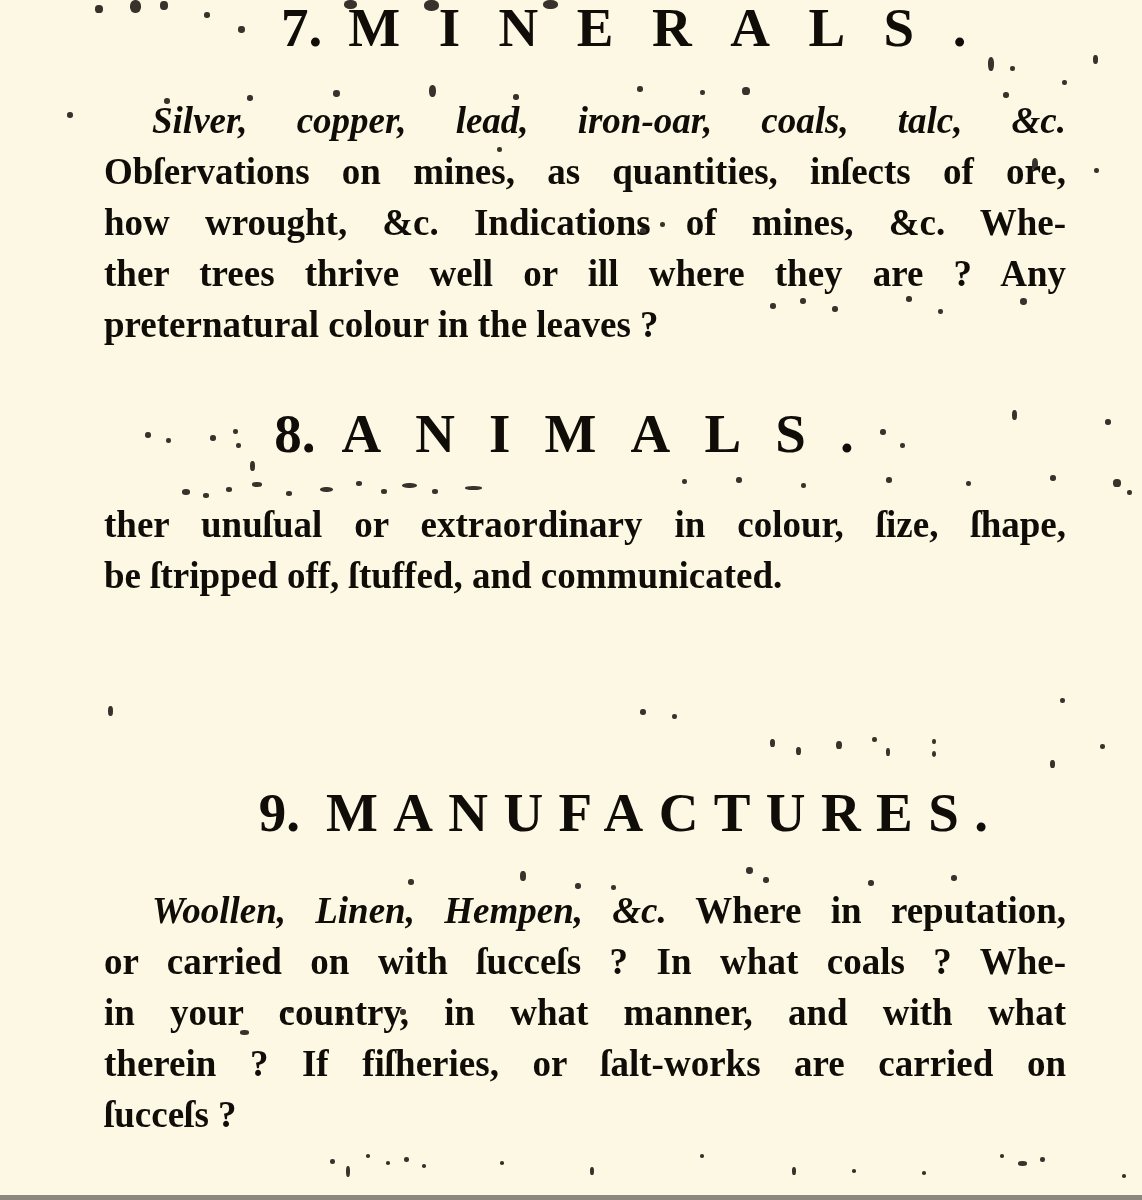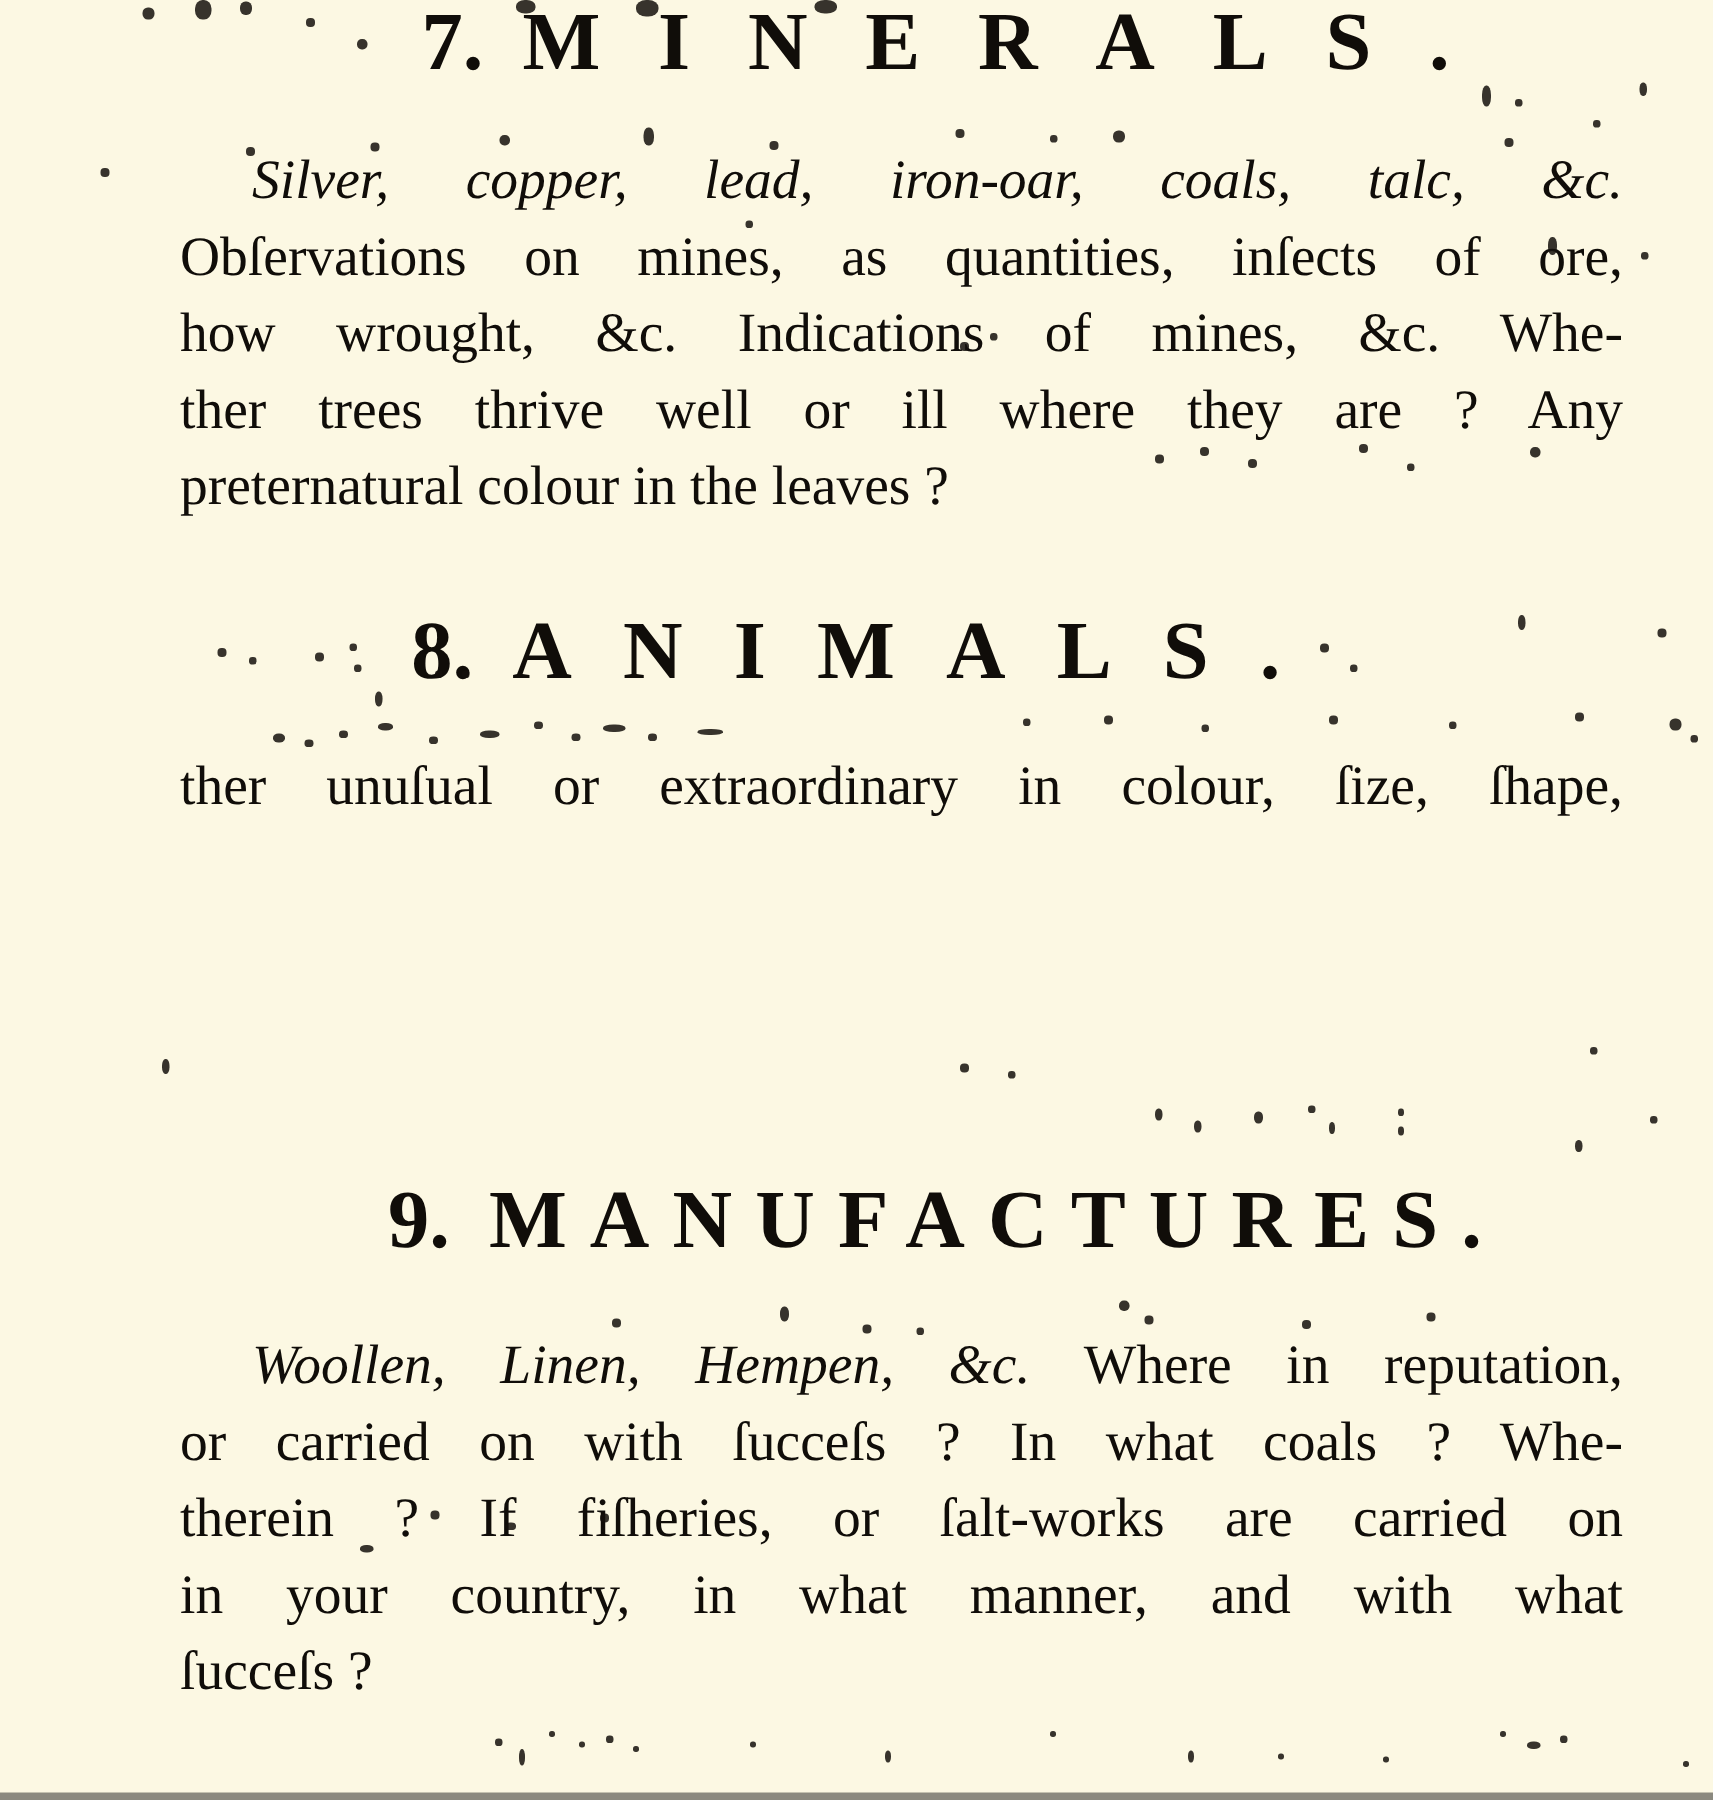--- a/index.html
+++ b/index.html
@@ -17,22 +17,22 @@
     font-weight:bold;font-size:55px;line-height:56px;
   }
   .heading .num{letter-spacing:0;margin-right:26px;}
   .h7{top:0;transform:translateX(72px);}
   .h7 .ttl{letter-spacing:0.70em;}
   .h8{top:406px;transform:translateX(10px);}
   .h8 .ttl{letter-spacing:0.62em;}
   .h9{top:785px;transform:translateX(60px);}
   .h9 .ttl{letter-spacing:0.28em;}
   .para{
-    position:absolute;left:120px;width:962px;
-    font-size:37px;font-weight:normal;
+    position:absolute;left:104px;width:962px;
+    font-size:37px;font-weight:bold;
   }
   .p7{top:95px;}
   .p8{top:499px;}
   .p9{top:885px;}
   .line{
     height:51px;line-height:51px;
     text-align:justify;
     text-align-last:justify;
     overflow:visible;white-space:normal;
   }
@@ -62,30 +62,31 @@
     <div class="line"><span>how wrought, &amp;c.  Indications of mines, &amp;c.  Whe-</span></div>
     <div class="line"><span>ther trees thrive well or ill where they are ?  Any</span></div>
     <div class="line last"><span>preternatural colour in the leaves ?</span></div>
   </div>
 
   <div class="heading h8">
     <span class="num">8.</span><span class="ttl">ANIMALS.</span>
   </div>
   <div class="para p8">
     <div class="line"><span>ther unuſual or extraordinary in colour, ſize, ſhape,</span></div>
+    <div class="line last"><span>be ſtripped off, ſtuffed, and communicated.</span></div>
   </div>
 
   <div class="heading h9">
     <span class="num">9.</span><span class="ttl">MANUFACTURES.</span>
   </div>
   <div class="para p9">
     <div class="line indent"><span class="it">Woollen, Linen, Hempen, &amp;c.</span><span> Where in reputation,</span></div>
     <div class="line"><span>or carried on with ſucceſs ? In what coals ?  Whe-</span></div>
+    <div class="line"><span>in your country, in what manner, and with what</span></div>
     <div class="line"><span>therein ?  If fiſheries, or ſalt-works are carried on</span></div>
-    <div class="line"><span>in your country, in what manner, and with what</span></div>
     <div class="line last"><span>ſucceſs ?</span></div>
   </div>
 
   <div>
       <div class="speck" style="left: 95px; top: 5px; width: 8px; height: 8px;"></div>
       <div class="speck" style="left: 130px; top: 0px; width: 11px; height: 13px;"></div>
       <div class="speck" style="left: 160px; top: 1px; width: 8px; height: 9px;"></div>
       <div class="speck" style="left: 204px; top: 12px; width: 6px; height: 6px;"></div>
       <div class="speck" style="left: 238px; top: 26px; width: 7px; height: 7px;"></div>
       <div class="speck" style="left: 344px; top: 0px; width: 13px; height: 9px;"></div>

